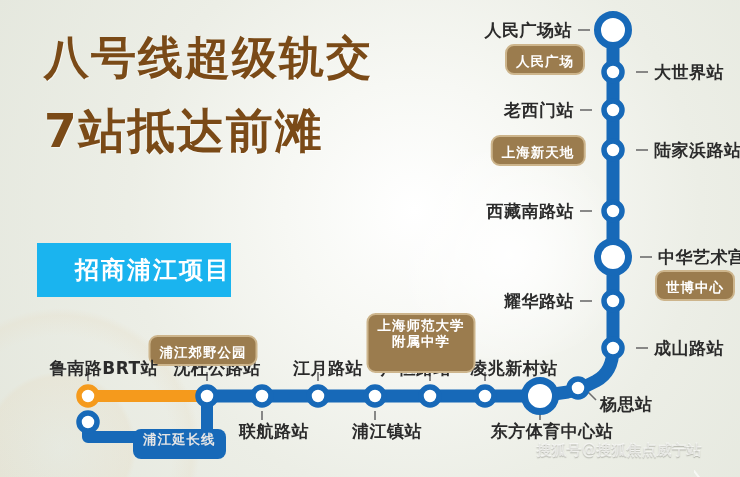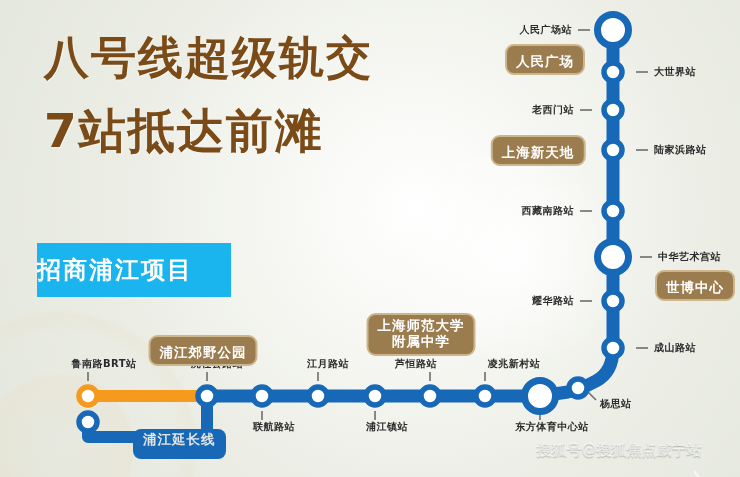--- a/index.html
+++ b/index.html
@@ -39,47 +39,47 @@
     font-family:"DejaVu Sans","Liberation Sans",sans-serif;
     text-shadow:1px 1px 0 rgba(255,255,255,.5);
     white-space:nowrap;
   }
   .headline .l1{font-size:45px;text-align:center;}
   .headline .l2{font-size:47px;margin-top:24px;}
 
   
   .project-badge{
     position:absolute;left:37px;top:243px;width:194px;height:54px;
-    background:#1ab4ef;display:flex;align-items:center;justify-content:flex-start;
+    background:#1ab4ef;display:flex;align-items:center;justify-content:flex-end;
   }
   .project-badge span{color:#fff;font-size:24px;font-weight:bold;letter-spacing:2px;
     font-family:"DejaVu Sans","Liberation Sans",sans-serif;}
 
   
   svg#map{position:absolute;left:0;top:0;width:740px;height:477px;}
 
   
   .lbl{
-    position:absolute;color:#2b2b2b;font-size:10px;font-weight:bold;white-space:nowrap;
+    position:absolute;color:#2b2b2b;font-size:17px;font-weight:bold;white-space:nowrap;
     font-family:"DejaVu Sans","Liberation Sans",sans-serif;
     letter-spacing:.5px;
   }
   .lbl.r{transform:translate(0,-50%);}
   .lbl.l{transform:translate(-100%,-50%);}
   .lbl.c{transform:translate(-50%,0);margin-left:12px;}
 
   
   .poi{
     position:absolute;background:#9b7c4e;border:2px solid #cdb58c;border-radius:9px;
     color:#fff;font-size:13.5px;font-weight:bold;letter-spacing:1px;white-space:nowrap;
     padding:8px 9px 3px;line-height:1.18;text-align:center;
     font-family:"DejaVu Sans","Liberation Sans",sans-serif;
   }
   .poi.c{transform:translate(-50%,0);}
-  .poi.two{padding:3px 9px 4px;}
+  .poi.two{padding:3px 9px 21px;}
 
   
   .extline{
     position:absolute;left:133px;top:429px;background:#1769b8;border-radius:8px;
     color:#e5e5e5;font-size:13.5px;font-weight:bold;letter-spacing:1px;
     padding:2px 10px 10px;white-space:nowrap;
     font-family:"DejaVu Sans","Liberation Sans",sans-serif;
   }
 
   

